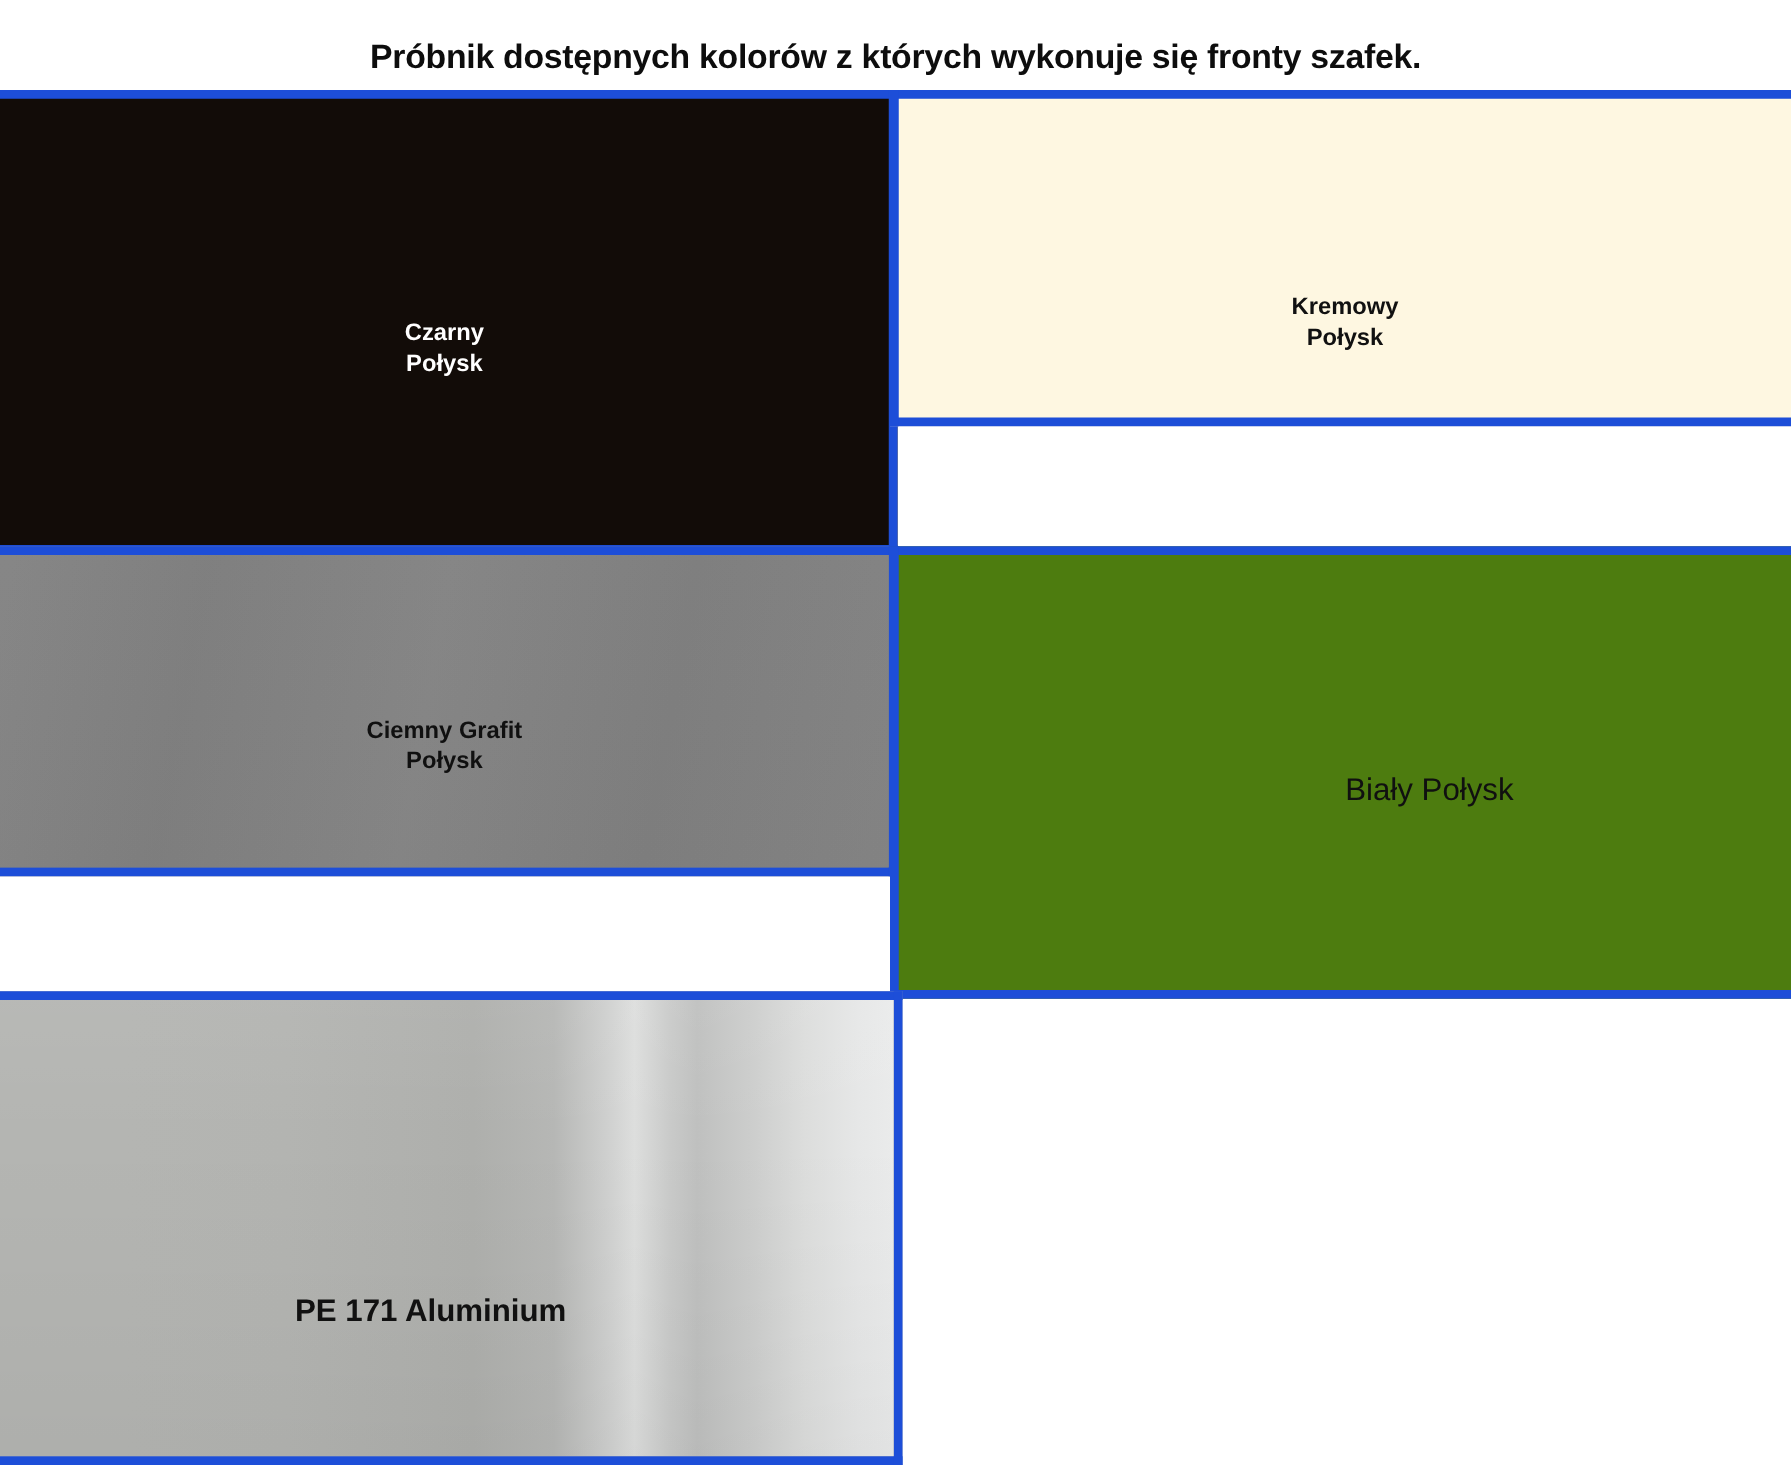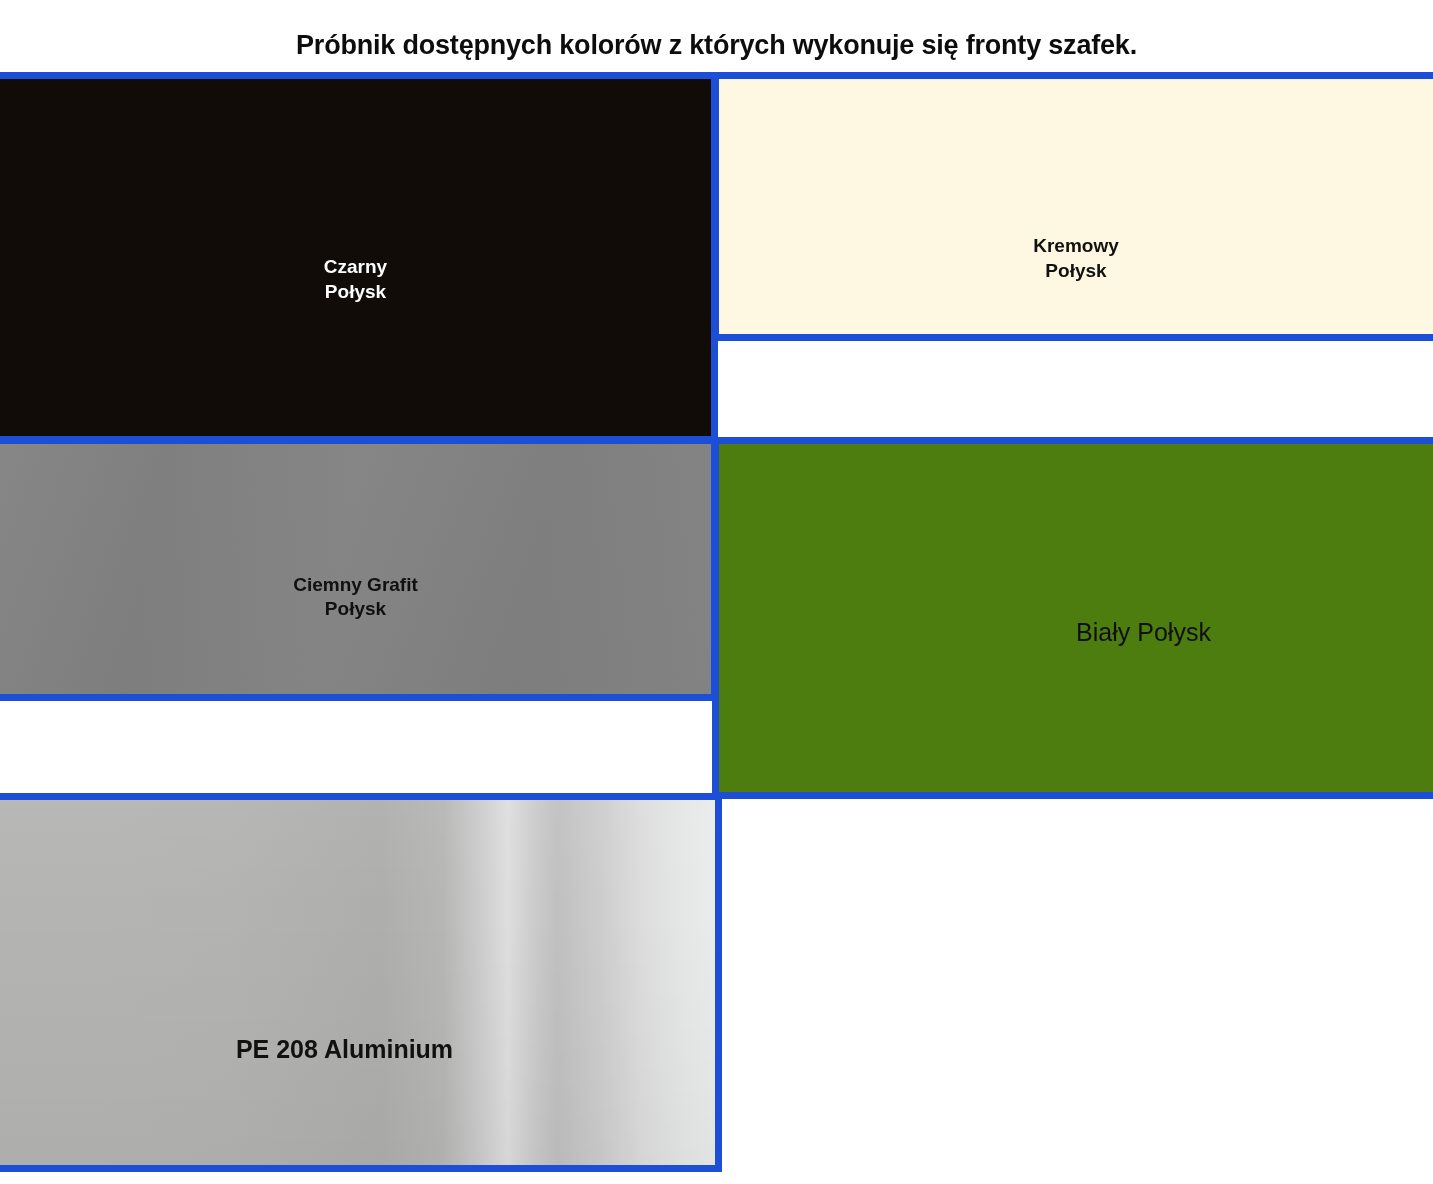--- a/index.html
+++ b/index.html
@@ -202,16 +202,16 @@
 Połysk</div>
   </div>
 
   <div class="swatch swatch-white">
     <div class="swatch-label">Biały Połysk</div>
   </div>
 
   <div class="swatch swatch-alu">
     <div class="swatch-texture"></div>
     <div class="swatch-sheen"></div>
-    <div class="swatch-label">PE 208 Aluminium</div>
+    <div class="swatch-label">PE 171 Aluminium</div>
   </div>
 
 </div>
 
 </body></html>

